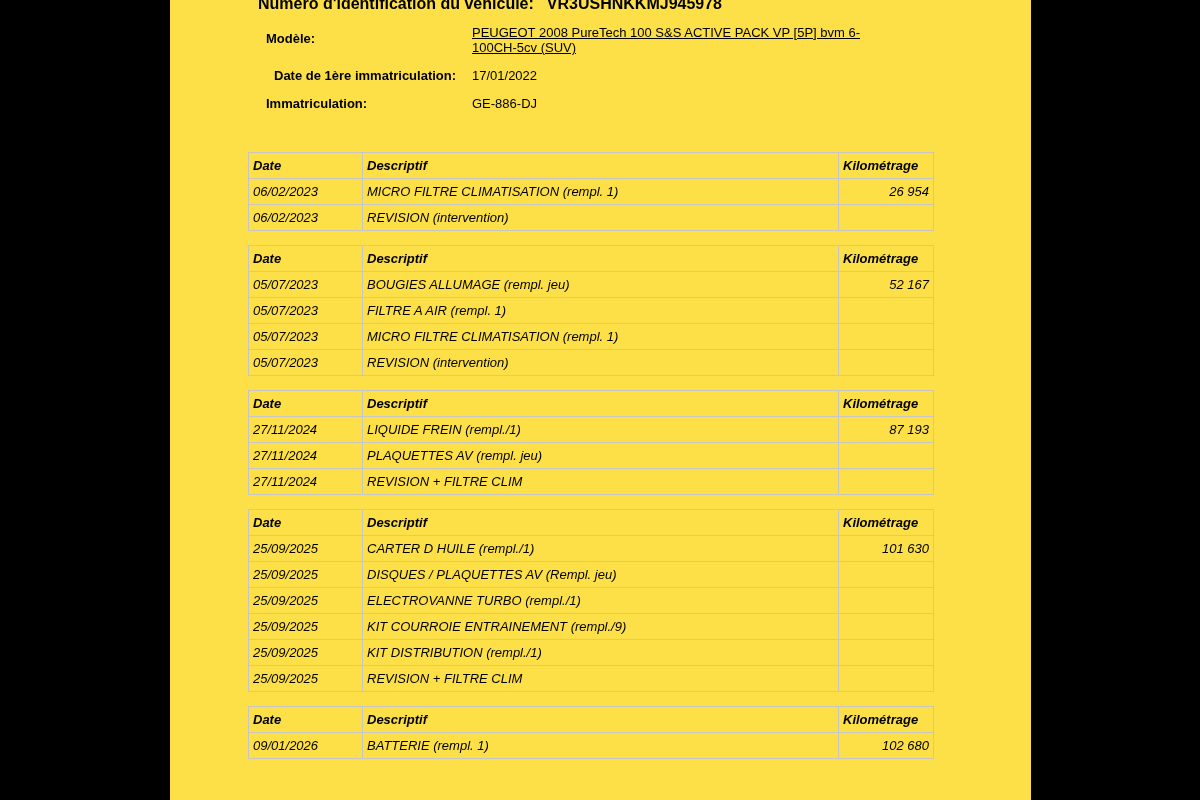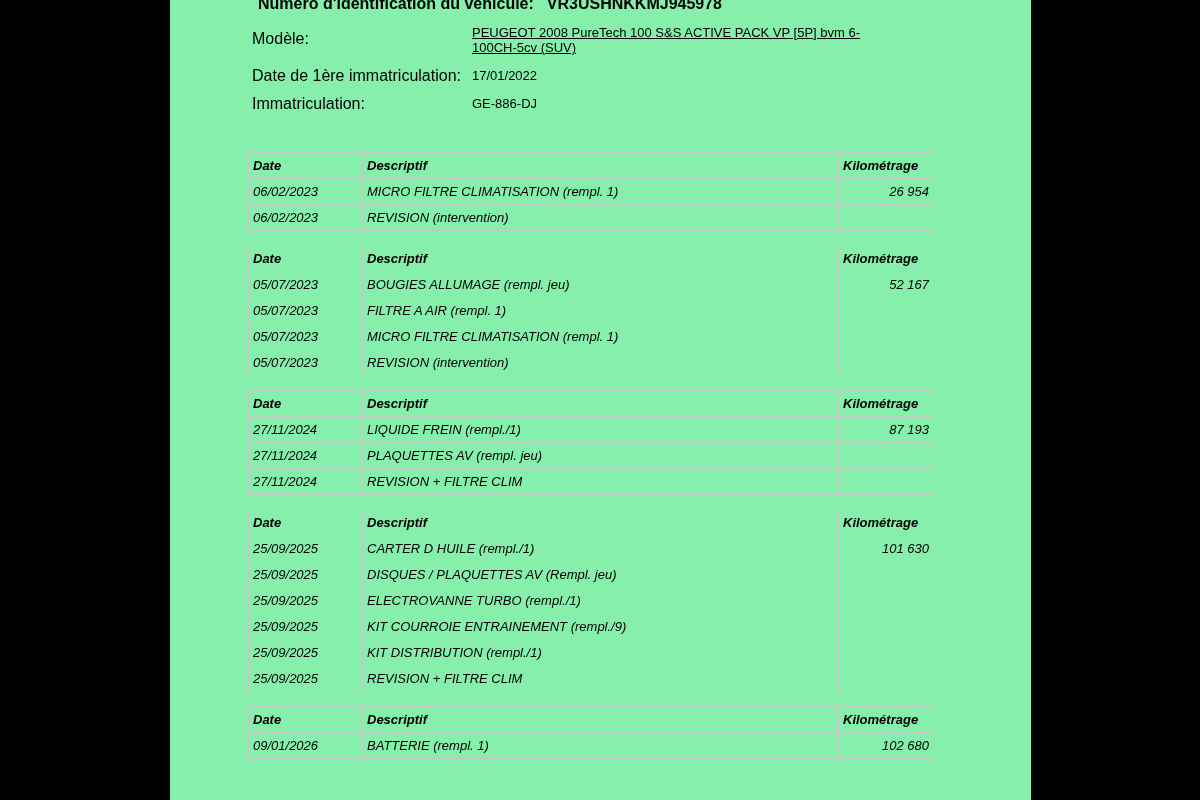--- a/index.html
+++ b/index.html
@@ -10,50 +10,50 @@
     overflow: hidden;
     background: #000000;
     font-family: "Liberation Sans", "DejaVu Sans", sans-serif;
   }
   .paper {
     position: absolute;
     left: 170px;
     top: 0;
     width: 861px;
     height: 800px;
-    background: #86efac;
+    background: #fde047;
     color: #000000;
   }
   .vin-title {
     position: absolute;
     left: 88px;
     top: -5px;
     font-size: 16px;
     line-height: 18px;
     font-weight: bold;
     white-space: nowrap;
   }
   .vin-title .vin-value { margin-left: 13px; }
   .info-label {
     position: absolute;
-    left: 82px;
-    font-size: 16px;
+    left: 96px;
+    font-size: 13px;
     line-height: 15px;
-    font-weight: normal;
+    font-weight: bold;
     white-space: nowrap;
   }
   .info-value {
     position: absolute;
     left: 302px;
     font-size: 13px;
     line-height: 15px;
   }
   .lbl-model { top: 31px; }
   .val-model { top: 25px; width: 392px; text-decoration: underline; }
-  .lbl-firstreg { top: 68px; }
+  .lbl-firstreg { top: 68px; margin-left: 8px; }
   .val-firstreg { top: 68px; text-align: right; }
   .lbl-reg { top: 96px; }
   .val-reg { top: 96px; }
 
   .tables-host {
     position: absolute;
     left: 78px;
     top: 152px;
     width: 685px;
   }

